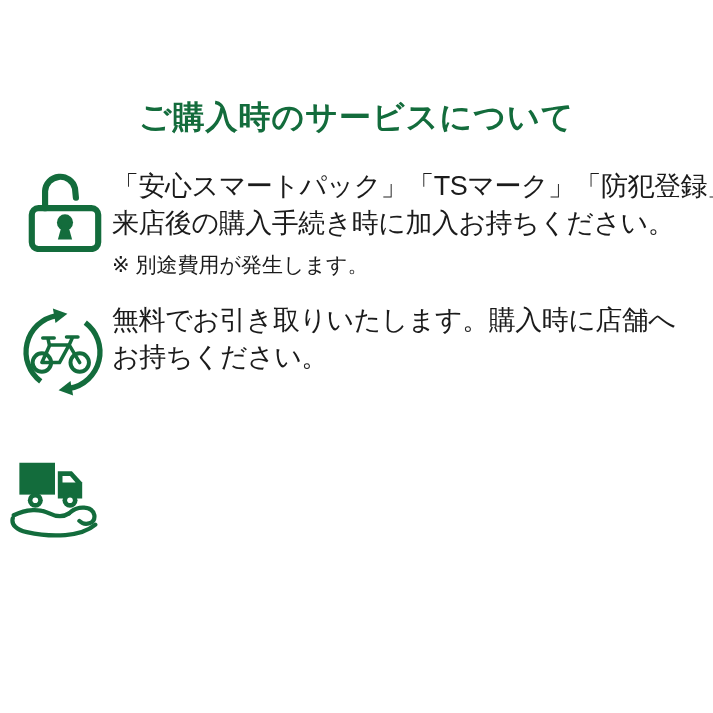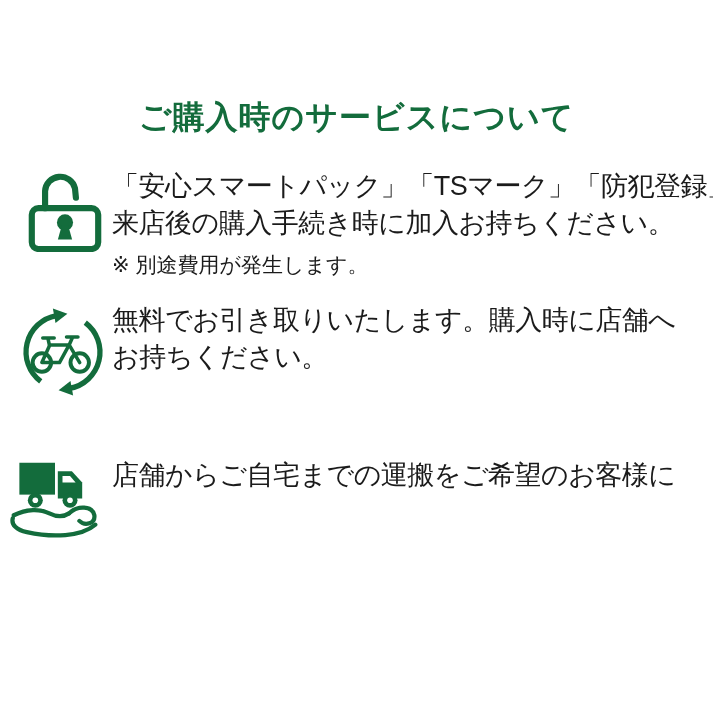--- a/index.html
+++ b/index.html
@@ -106,15 +106,14 @@
       <circle cx="27" cy="44" r="8" fill="#136c3c"></circle>
       <circle cx="27" cy="44" r="3" fill="#ffffff"></circle>
       <circle cx="64" cy="44" r="8" fill="#136c3c"></circle>
       <circle cx="64" cy="44" r="3" fill="#ffffff"></circle>
       <path d="M4 60 C18 53 32 53 42 58 C50 62 57 62 63 58" stroke="#136c3c" stroke-width="4.5" stroke-linecap="round" fill="none"></path>
       <path d="M63 58 C72 49 88 50 90 60 C91 69 80 72 74 66" stroke="#136c3c" stroke-width="4.5" stroke-linecap="round" fill="none"></path>
       <path d="M3 63 C1 70 7 76 18 78 C45 84 76 83 91 70" stroke="#136c3c" stroke-width="4.5" stroke-linecap="round" fill="none"></path>
     </svg>
   </span>
   <div class="text">
-    <p class="line"><span class="seg">店舗からご自宅までの運搬をご希望のお客様に</span></p>
   </div>
 </div>
 
 </body></html>

